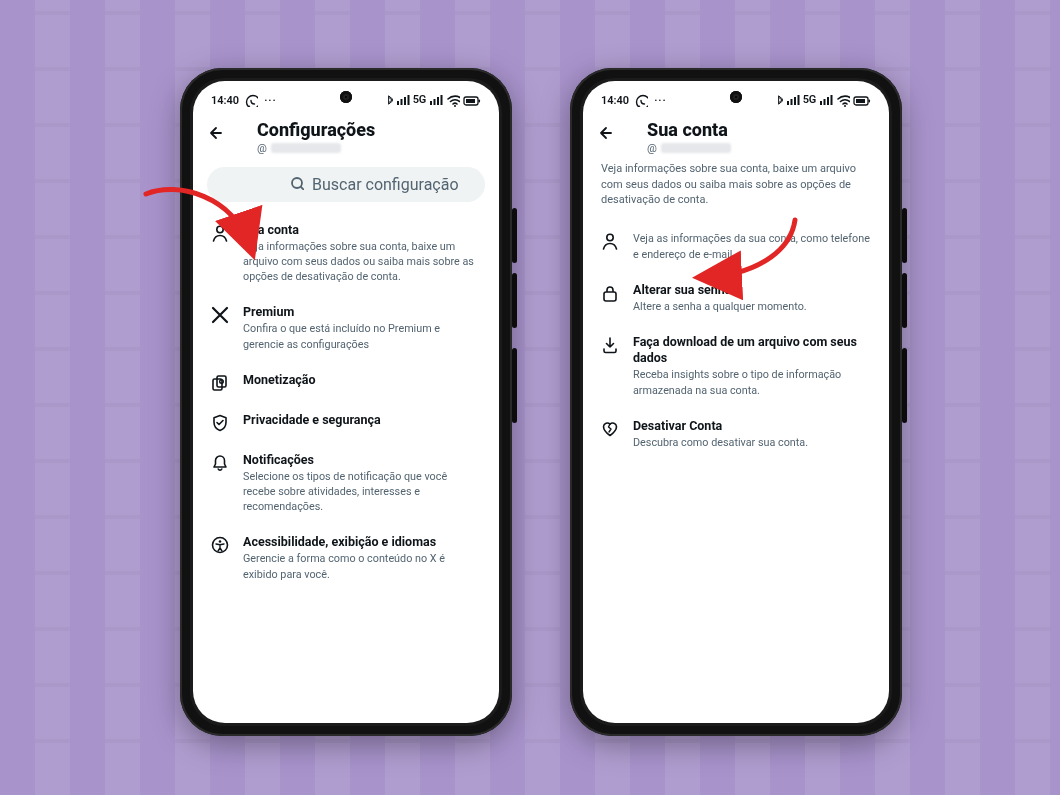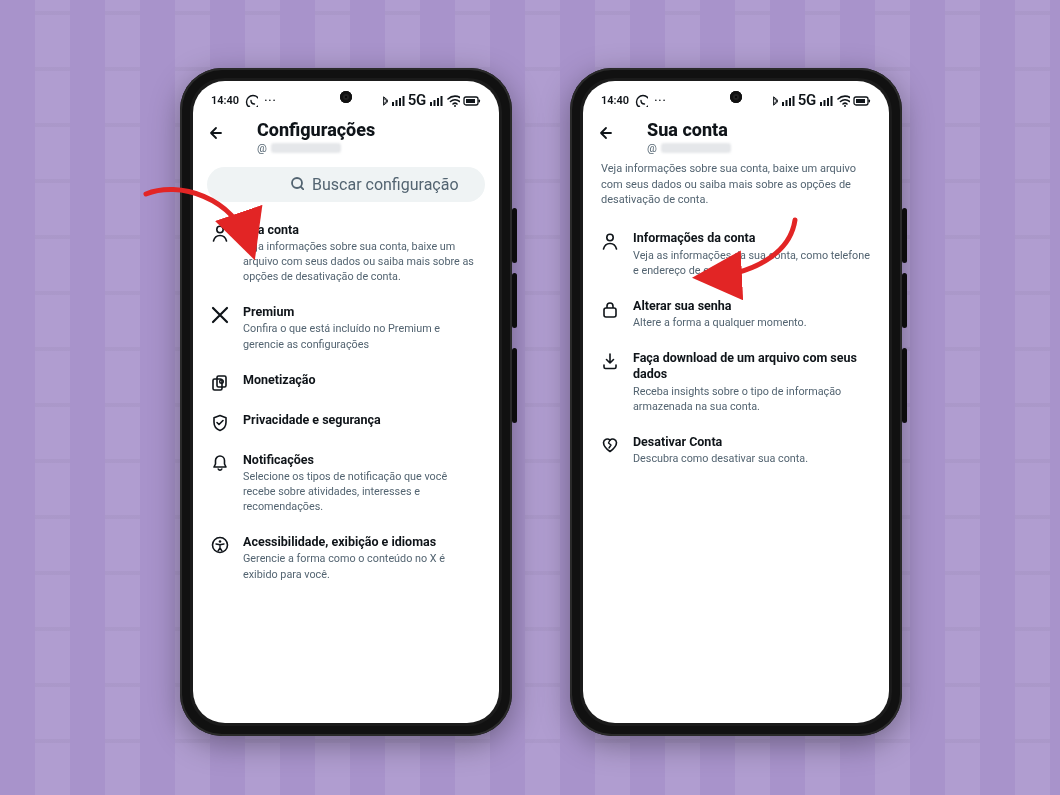--- a/index.html
+++ b/index.html
@@ -61,21 +61,21 @@
     width:12px;height:12px;border-radius:50%;background:#000;
     box-shadow:inset 0 0 0 3px #111, inset 0 0 0 5px #222;
     z-index:5;
   }
 
   .statusbar{
     display:flex;justify-content:space-between;align-items:center;
     padding:8px 18px 2px;height:22px;font-size:11px;font-weight:600;
   }
   .status-left{display:flex;align-items:center;gap:6px;}
-  .status-right{display:flex;align-items:center;gap:3px;font-size:15px;letter-spacing:-.3px;}
+  .status-right{display:flex;align-items:flex-start;gap:3px;font-size:11px;letter-spacing:-.3px;}
   .dots{letter-spacing:1px;}
   .sicon{display:inline-flex;align-items:center;}
   .sicon svg{display:block;}
 
   .header{
     display:flex;align-items:flex-start;gap:32px;padding:6px 14px 6px;
   }
   .back-btn{flex:0 0 auto;padding-top:5px;}
   .header-txt{flex:1;min-width:0;}
   .page-title{font-size:18px;font-weight:800;line-height:1.2;margin:0;}
@@ -397,33 +397,32 @@
       <div class="intro">Veja informações sobre sua conta, baixe um arquivo com seus dados ou saiba mais sobre as opções de desativação de conta.</div>
 
       <div class="list">
         <div class="item">
           <div class="item-icon">
                 <svg width="18" height="18">
                   <use href="#i-person"></use>
                 </svg>
               </div>
           <div class="item-body">
-            <div class="item-title">Informações da conta</div>
             <div class="item-desc">Veja as informações da sua conta, como telefone e endereço de e-mail.</div>
           </div>
         </div>
         <div class="item">
           <div class="item-icon">
                 <svg width="18" height="18">
                   <use href="#i-lock"></use>
                 </svg>
               </div>
           <div class="item-body">
             <div class="item-title">Alterar sua senha</div>
-            <div class="item-desc">Altere a forma a qualquer momento.</div>
+            <div class="item-desc">Altere a senha a qualquer momento.</div>
           </div>
         </div>
         <div class="item">
           <div class="item-icon">
                 <svg width="18" height="18">
                   <use href="#i-download"></use>
                 </svg>
               </div>
           <div class="item-body">
             <div class="item-title">Faça download de um arquivo com seus dados</div>

